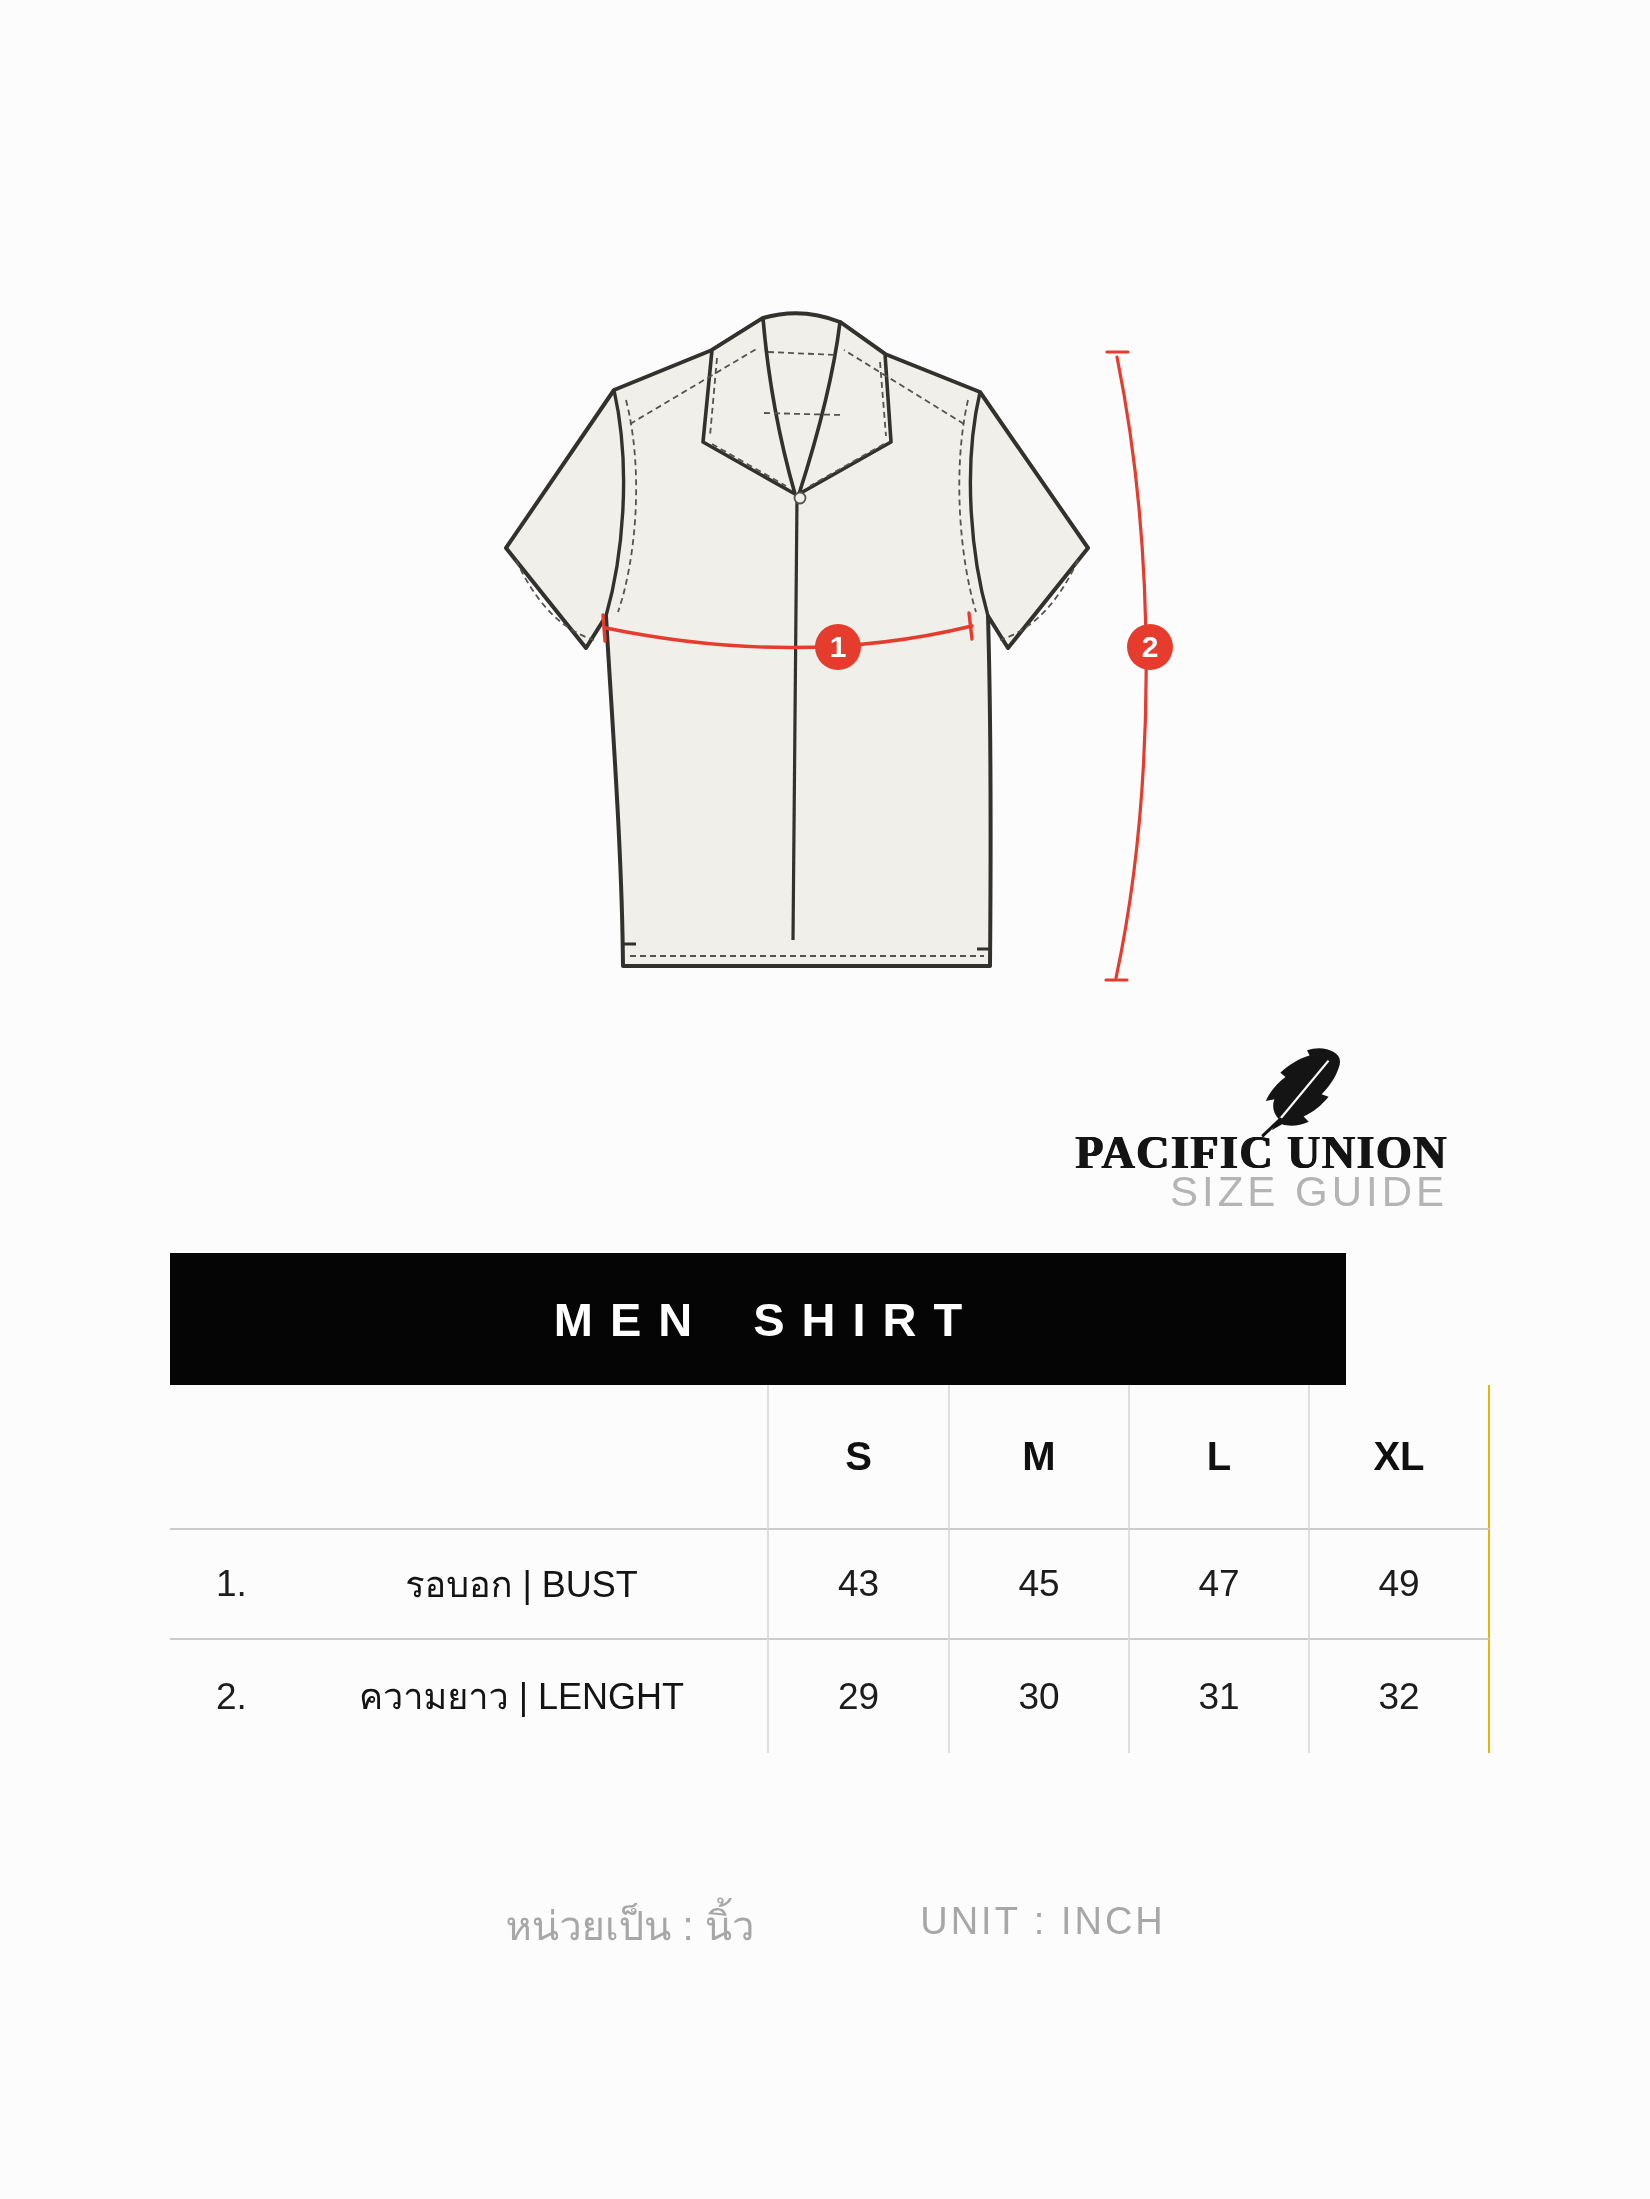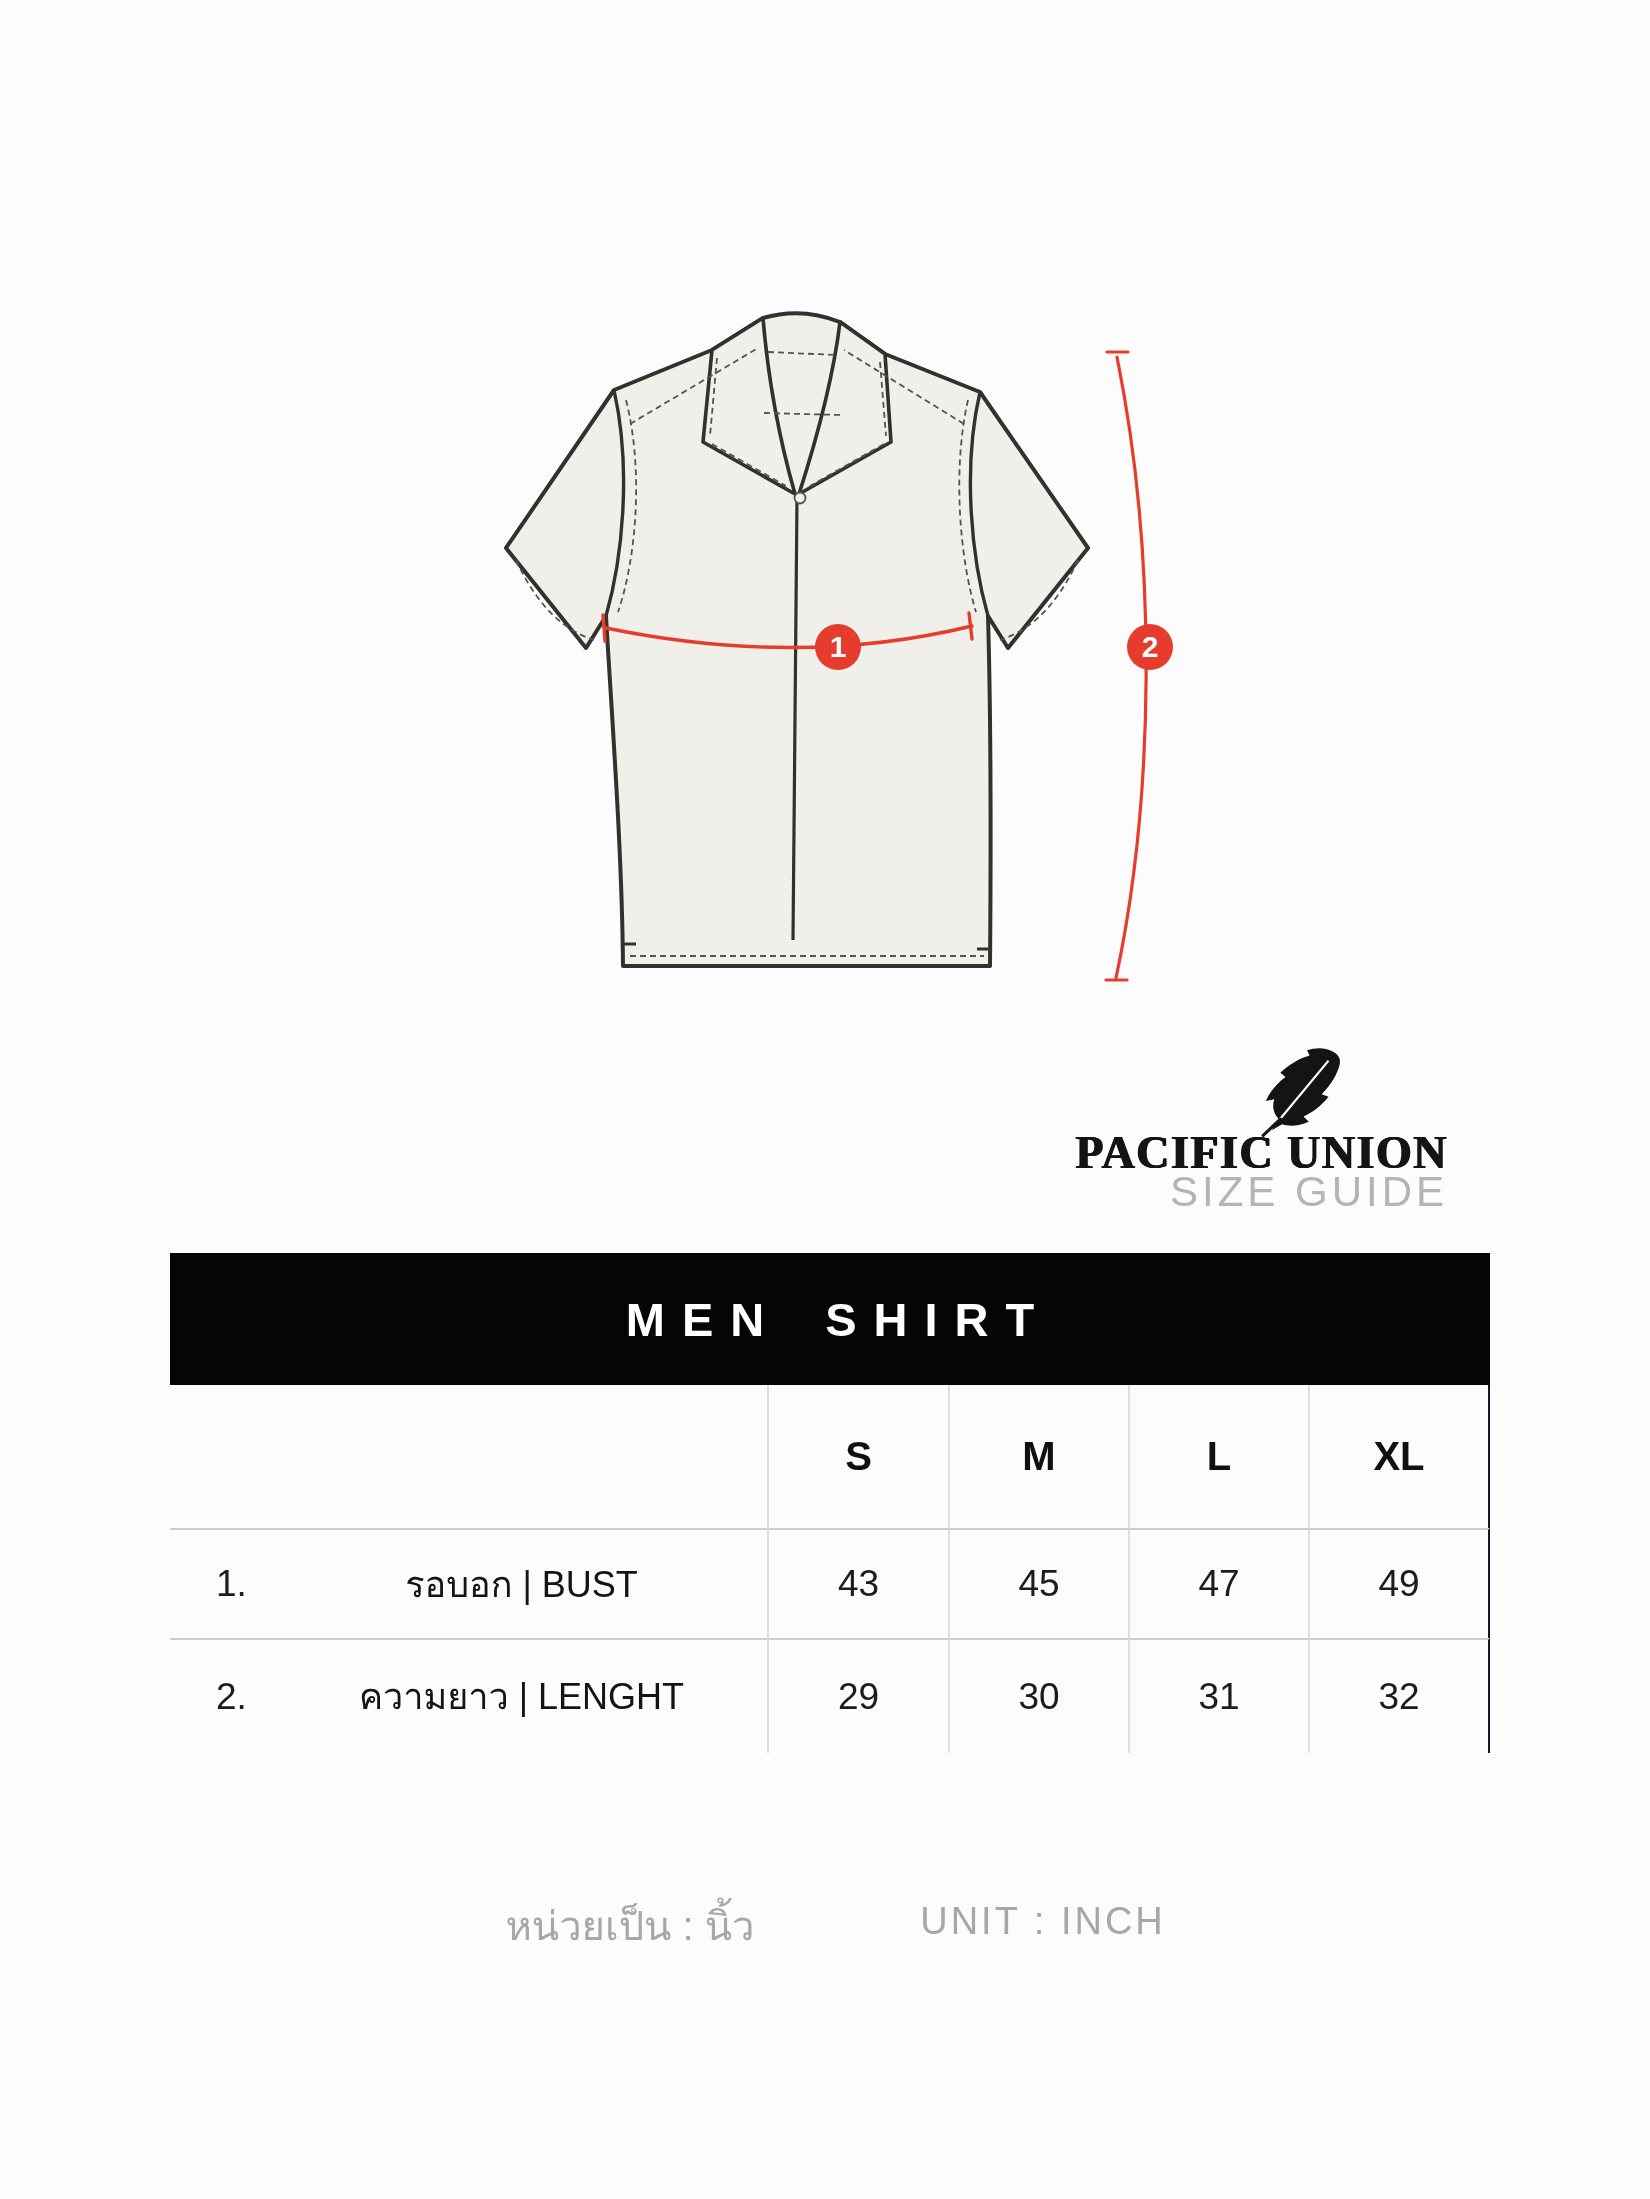--- a/index.html
+++ b/index.html
@@ -28,37 +28,37 @@
     text-shadow:0.7px 0 0 #141414,-0.7px 0 0 #141414;
     white-space:nowrap;
   }
   .brand-tagline{
     position:absolute;right:202px;top:1168px;
     font-size:42px;letter-spacing:4px;color:#b4b4b4;font-weight:400;
     white-space:nowrap;
   }
   
   .title-bar{
-    position:absolute;left:170px;top:1253px;width:1320px;height:132px;
+    position:absolute;left:170px;top:1253px;width:1176px;height:132px;
     background:#050505;display:flex;align-items:center;justify-content:center;
   }
   .title-bar span{
     color:#ffffff;font-size:47px;font-weight:700;
     letter-spacing:17px;text-indent:17px;word-spacing:14px;white-space:nowrap;
   }
   
   .size-table{
     position:absolute;left:170px;top:1385px;width:1320px;height:368px;
     display:grid;
     grid-template-columns:597px 181px 180px 180px 182px;
     grid-template-rows:143px 110px 115px;
   }
   .cell{display:flex;align-items:center;justify-content:center;box-sizing:border-box;}
   .vline{border-left:2px solid #dedede;}
-  .vline-r{border-right:2px solid #0f172a;}
+  .vline-r{border-right:2px solid #eab308;}
   .hline{border-top:2px solid #cccccc;}
   .hcell{font-size:40px;font-weight:700;color:#101010;}
   .vcell{font-size:37px;color:#1c1c1c;}
   .lcell{justify-content:flex-start;}
   .row-num{
     width:118px;padding-left:46px;box-sizing:border-box;
     font-size:37px;color:#1c1c1c;text-align:left;
   }
   .row-label{
     flex:1;text-align:center;font-size:36px;color:#141414;padding-right:12px;

